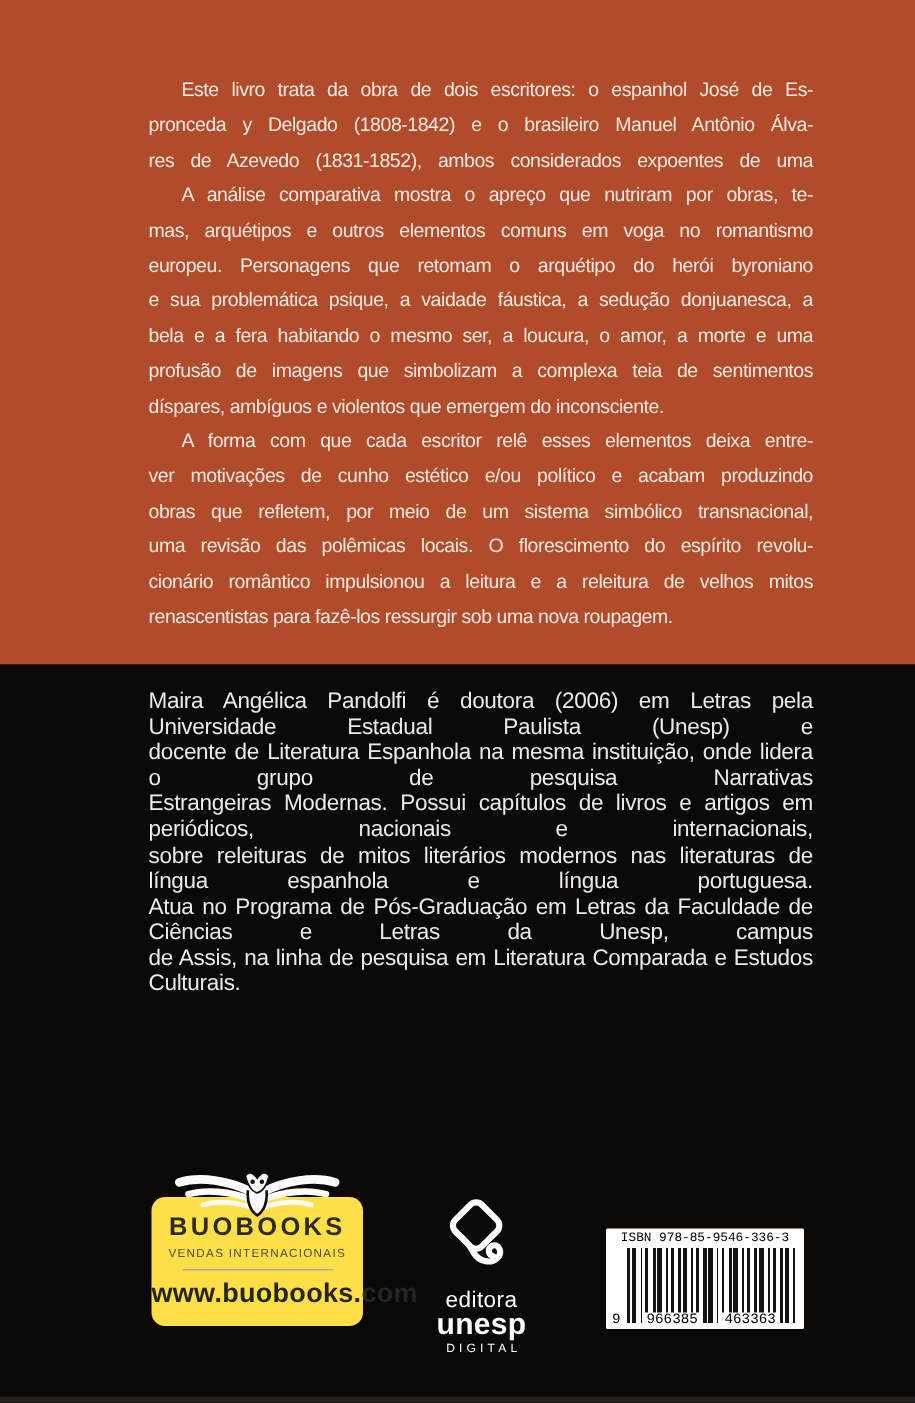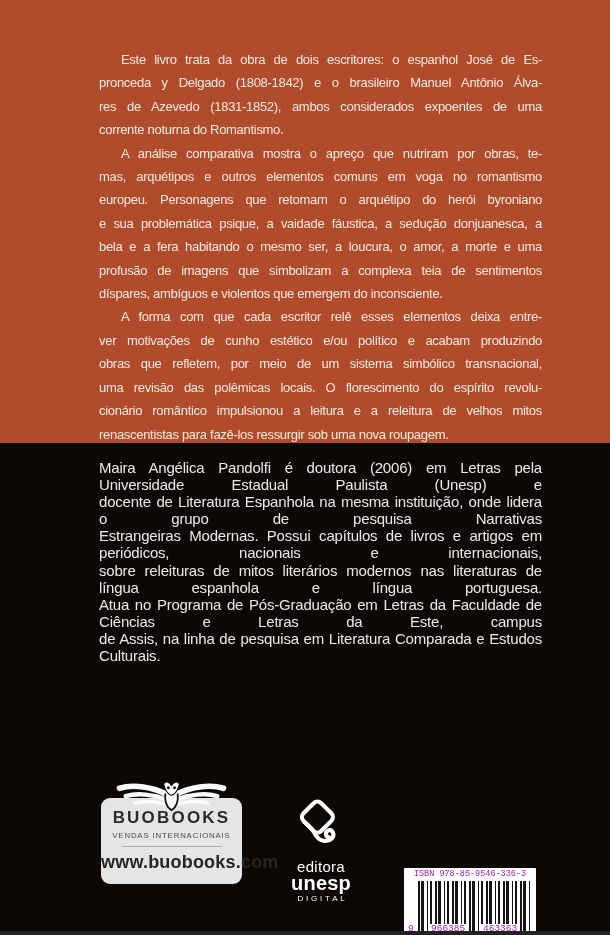--- a/index.html
+++ b/index.html
@@ -14,38 +14,38 @@
   .para .tline.first{text-indent:22px;}
   .it{}
 
   .synopsis{position:absolute;left:99px;top:48px;width:443px;
             color:#F4E9E0;font-size:13px;line-height:23.4px;letter-spacing:-0.3px;}
   .bio{position:absolute;left:99px;top:459px;width:443px;
        color:#EDE9E6;font-size:15px;line-height:17.1px;letter-spacing:-0.2px;}
 
   
   .buobooks{position:absolute;left:101px;top:775px;width:141px;height:110px;}
-  .bb-card{position:absolute;left:0;right:0;top:23px;bottom:1px;background:#e5e5e5;
+  .bb-card{position:absolute;left:0;right:0;top:23px;bottom:1px;background:#fde047;
            border-radius:9px;text-align:center;padding-top:11px;box-sizing:border-box;}
   .bb-name{font-size:17px;font-weight:700;letter-spacing:2.2px;color:#2D2C2B;line-height:1;}
   .bb-tagline{font-size:7.8px;letter-spacing:0.85px;color:#4E4D4C;margin-top:6px;line-height:1;}
   .bb-divider{width:100px;height:1px;background:#ABABAB;margin:6px auto 0;}
   .bb-site{font-size:18px;font-weight:700;color:#262524;margin-top:6px;letter-spacing:0.2px;line-height:1;}
   .owl{position:absolute;left:13px;top:0;width:115px;height:37px;}
 
   
   .unesp{position:absolute;left:280px;top:799px;width:82px;text-align:center;color:#FFFFFF;}
   .unesp svg{display:block;margin:0 auto;}
   .unesp-top{font-size:15px;font-weight:400;margin-top:6px;line-height:1;letter-spacing:0.3px;}
   .unesp-name{font-size:20px;font-weight:700;line-height:0.95;letter-spacing:0.2px;}
   .unesp-sub{font-size:8px;letter-spacing:2.8px;margin-top:2px;padding-left:3px;line-height:1;}
 
   
-  .barcode-label{position:absolute;left:404px;top:868px;width:132px;height:67px;
-                 background:#FFFFFF;box-sizing:border-box;border-radius:1px;color:#a21caf;}
+  .barcode-label{position:absolute;left:404px;top:819px;width:132px;height:67px;
+                 background:#FFFFFF;box-sizing:border-box;border-radius:1px;color:#000000;}
   .isbn-line{position:absolute;top:2px;left:0;right:0;text-align:center;
              font-family:"Liberation Mono",monospace;font-size:8.5px;line-height:1.1;}
   .bars{position:absolute;left:14px;right:4px;top:13px;bottom:4px;
         background:repeating-linear-gradient(90deg,
           #141414 0 2px,#fff 2px 3px,#141414 3px 6px,#fff 6px 9px,
           #141414 9px 10px,#fff 10px 12px,#141414 12px 14px,#fff 14px 17px);}
   .bc-digit{position:absolute;bottom:2px;font-family:"Liberation Mono",monospace;
             font-size:9.5px;line-height:1;}
   .d-left{left:4px;}
   .d-mid{left:25px;background:#fff;padding:0 2px;}
@@ -56,21 +56,20 @@
 
 <div class="cover">
   <div class="top-panel"></div>
   <div class="bottom-panel"></div>
 
   <div class="synopsis">
       <div class="para">
         <div class="tline first"><span>Este livro trata da obra de dois escritores: o espanhol José de Es-</span></div>
         <div class="tline"><span>pronceda y Delgado (1808-1842) e o brasileiro Manuel Antônio Álva-</span></div>
         <div class="tline"><span>res de Azevedo (1831-1852), ambos considerados expoentes de uma</span></div>
-        <div class="tline last"><span>corrente noturna do Romantismo.</span></div>
       </div>
       <div class="para">
         <div class="tline first"><span>A análise comparativa mostra o apreço que nutriram por obras, te-</span></div>
         <div class="tline"><span>mas, arquétipos e outros elementos comuns em voga no romantismo</span></div>
         <div class="tline"><span>europeu. Personagens que retomam o arquétipo do herói byroniano</span></div>
         <div class="tline"><span>e sua problemática </span><span class="it">psique</span><span>, a vaidade fáustica, a sedução donjuanesca, a</span></div>
         <div class="tline"><span>bela e a fera habitando o mesmo ser, a loucura, o amor, a morte e uma</span></div>
         <div class="tline"><span>profusão de imagens que simbolizam a complexa teia de sentimentos</span></div>
         <div class="tline last"><span>díspares, ambíguos e violentos que emergem do inconsciente.</span></div>
       </div>
@@ -82,21 +81,21 @@
         <div class="tline"><span>cionário romântico impulsionou a leitura e a releitura de velhos mitos</span></div>
         <div class="tline last"><span>renascentistas para fazê-los ressurgir sob uma nova roupagem.</span></div>
       </div>
     </div>
 
   <div class="bio">
       <div class="tline"><span class="it">Maira Angélica Pandolfi</span><span> é doutora (2006) em Letras pela Universidade Estadual Paulista (Unesp) e</span></div>
       <div class="tline"><span>docente de Literatura Espanhola na mesma instituição, onde lidera o grupo de pesquisa Narrativas</span></div>
       <div class="tline"><span>Estrangeiras Modernas. Possui capítulos de livros e artigos em periódicos, nacionais e internacionais,</span></div>
       <div class="tline"><span>sobre releituras de mitos literários modernos nas literaturas de língua espanhola e língua portuguesa.</span></div>
-      <div class="tline"><span>Atua no Programa de Pós-Graduação em Letras da Faculdade de Ciências e Letras da Este, </span><span class="it">campus</span></div>
+      <div class="tline"><span>Atua no Programa de Pós-Graduação em Letras da Faculdade de Ciências e Letras da Unesp, </span><span class="it">campus</span></div>
       <div class="tline last"><span>de Assis, na linha de pesquisa em Literatura Comparada e Estudos Culturais.</span></div>
     </div>
 
   <div class="buobooks">
     <div class="bb-card">
       <div class="bb-name">BUOBOOKS</div>
       <div class="bb-tagline">VENDAS INTERNACIONAIS</div>
       <div class="bb-divider"></div>
       <div class="bb-site">www.buobooks.com</div>
     </div>

